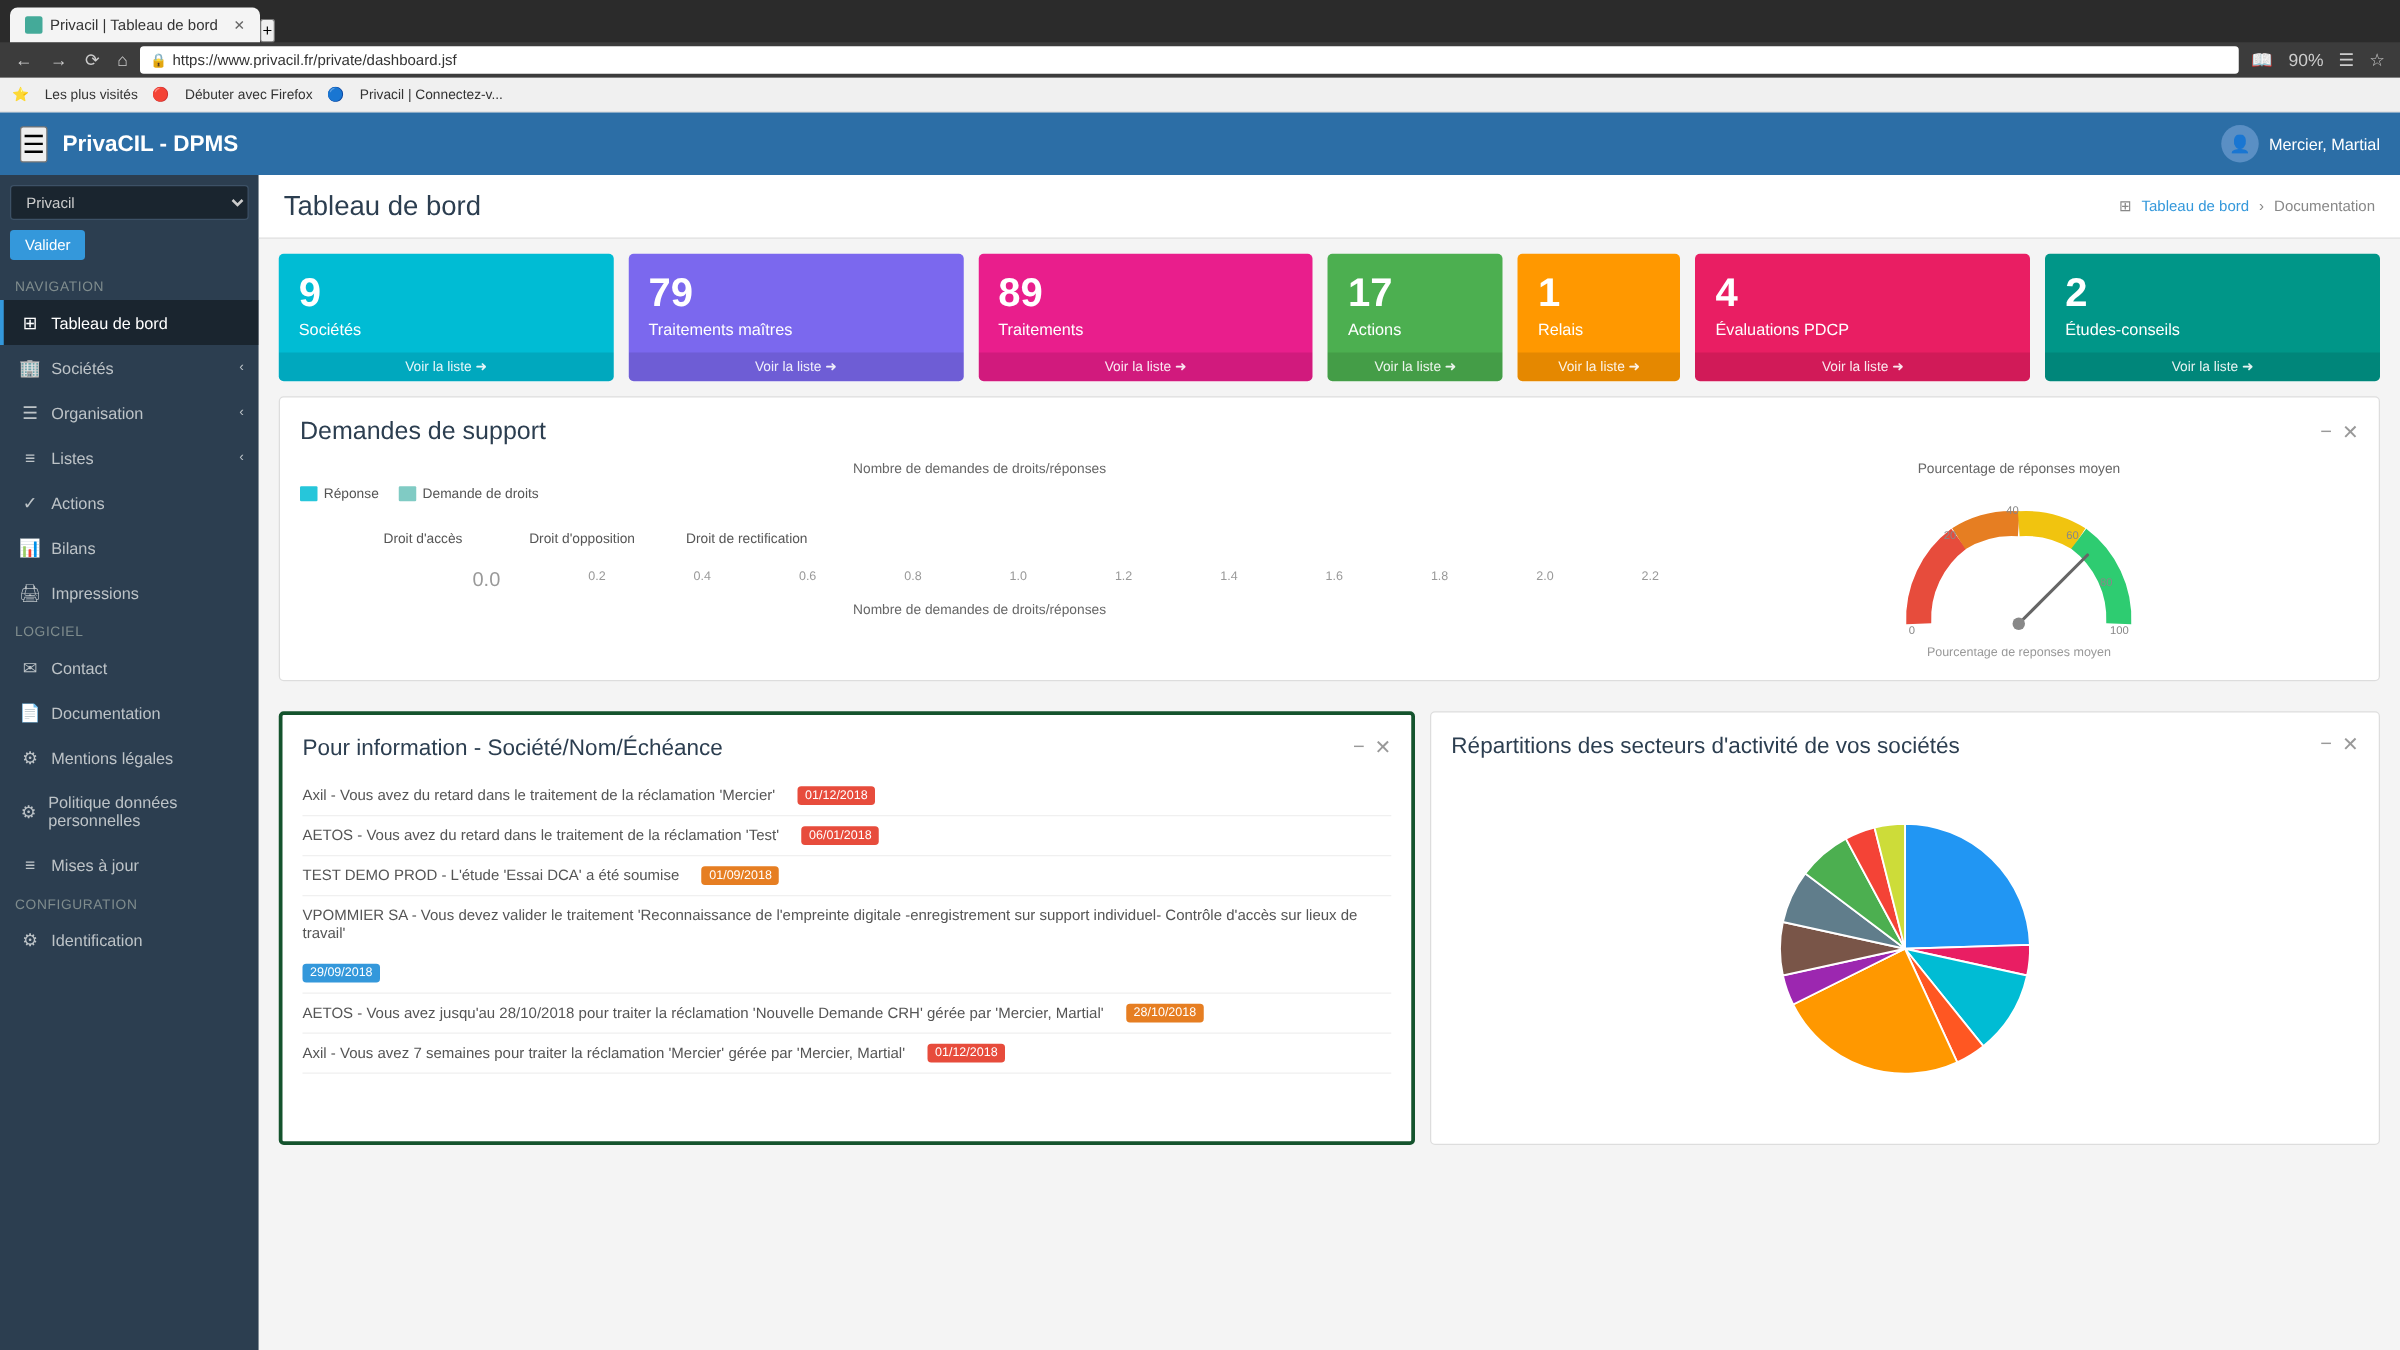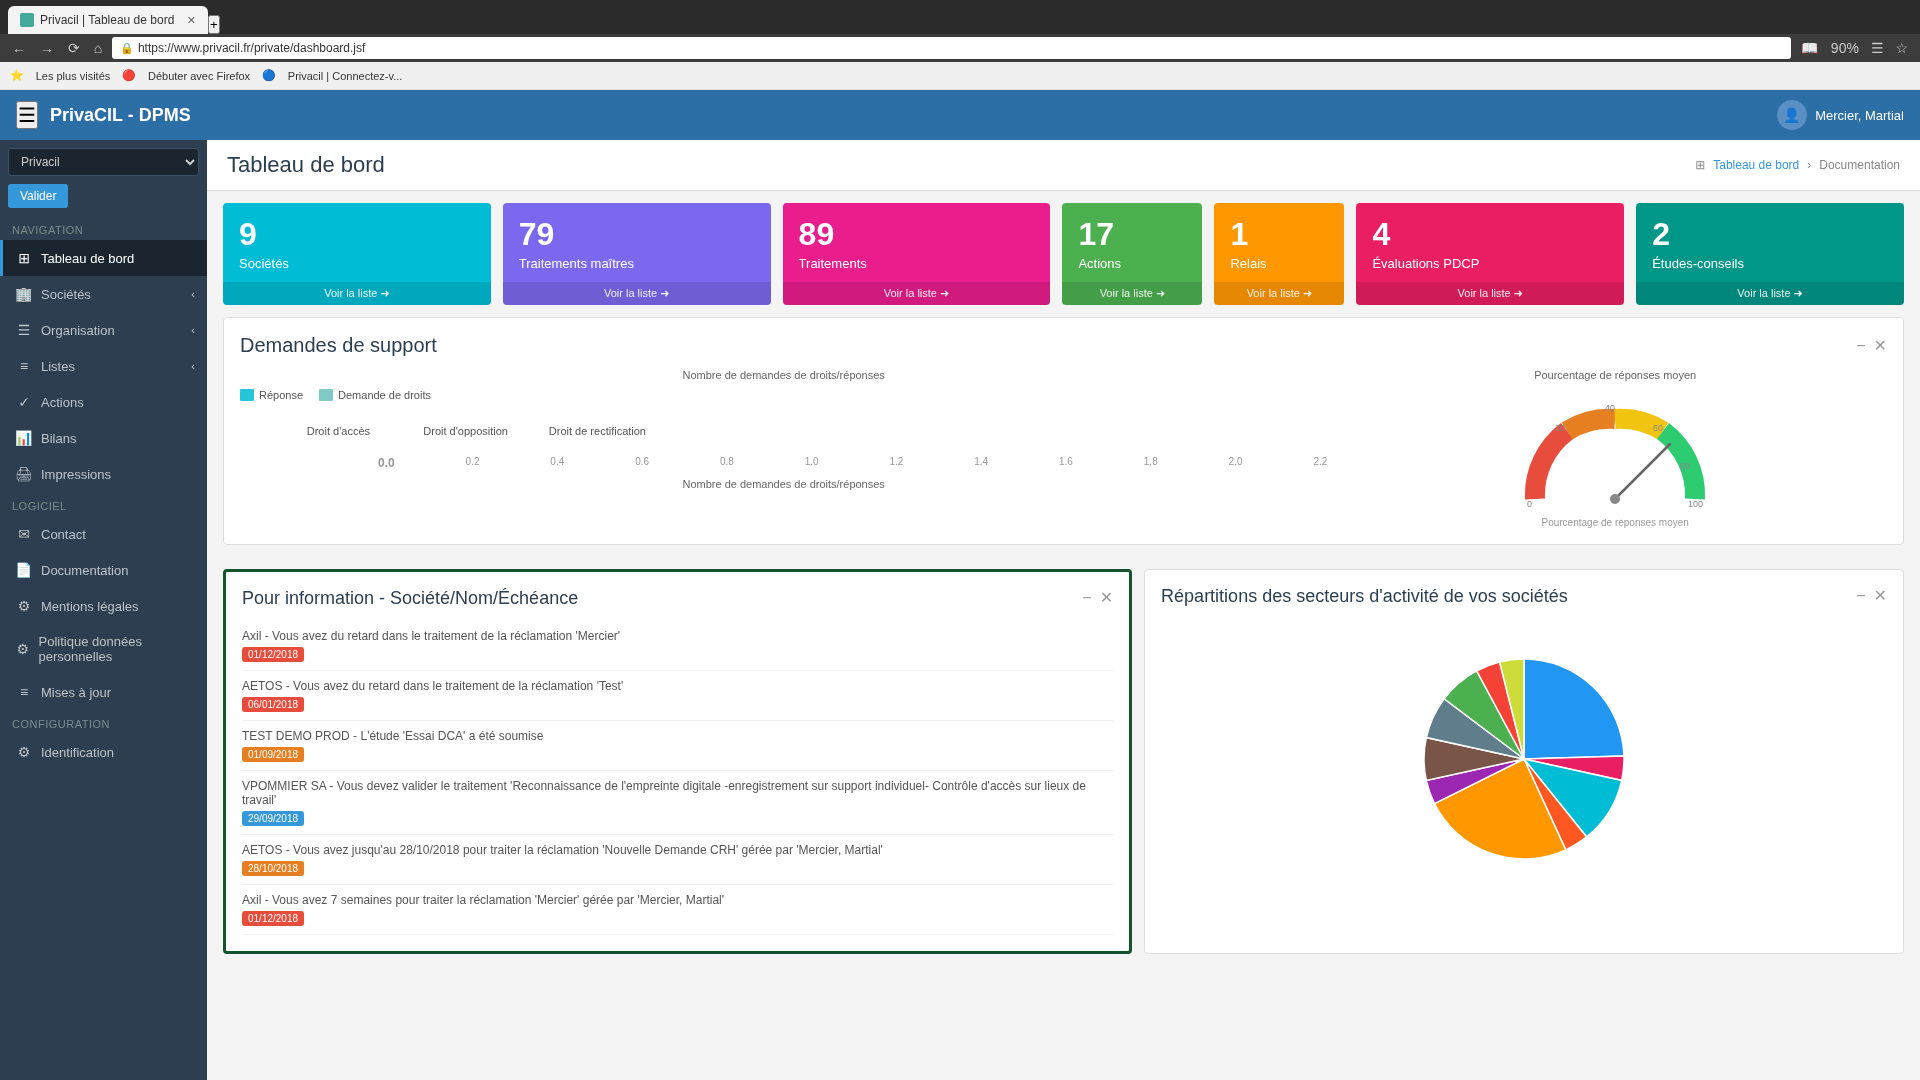--- a/index.html
+++ b/index.html
@@ -92,21 +92,21 @@
     .gauge-title { font-size: 11px; color: #666; margin-bottom: 8px; }
     .gauge-subtitle { font-size: 10px; color: #999; margin-top: 8px; }
 
     
     .bottom-row { display: flex; gap: 12px; padding: 0 16px 12px; }
     .info-panel { flex: 1.2; background: #fff; border: 3px solid #14532d; border-radius: 4px; padding: 16px; }
     .pie-panel { flex: 1; background: #fff; border: 1px solid #ddd; border-radius: 4px; padding: 16px; }
     .bottom-panel-header { display: flex; align-items: flex-start; justify-content: space-between; margin-bottom: 12px; }
     .bottom-panel-title { font-size: 18px; color: #2c3e50; font-weight: 300; }
 
-    .info-item { padding: 8px 0; border-bottom: 1px solid #f0f0f0; font-size: 12px; color: #555; display: flex; align-items: flex-start; gap: 4px; flex-wrap: wrap; flex-direction: column; }
+    .info-item { padding: 8px 0; border-bottom: 1px solid #f0f0f0; font-size: 12px; color: #555; display: flex; align-items: flex-start; gap: 18px; flex-wrap: wrap; }
     .date-badge { padding: 2px 6px; border-radius: 3px; font-size: 10px; color: #fff; white-space: nowrap; flex-shrink: 0; }
     .badge-red { background: #e74c3c; }
     .badge-orange { background: #e67e22; }
     .badge-blue { background: #3498db; }
 
     
     .pie-chart-container { display: flex; justify-content: center; align-items: center; margin-top: 12px; }
 
     svg text { font-family: Arial, sans-serif; }
   </style>
@@ -338,21 +338,21 @@
   </div>
                     <div class="bar-row">
     <div class="bar-row-label">Droit de rectification</div>
     <div class="bar-group">
       <div class="bar bar-reponse" style="width:52.7%"></div>
       <div class="bar bar-demande" style="width:90.9%"></div>
     </div>
   </div>
                   </div>
                   <div style="display:flex;justify-content:space-between;padding-left:138px;margin-top:4px;">
-                    <span style="font-size:12px;color:#999;font-weight:bold;">0.0</span>
+                    <span style="font-size:16px;color:#999;">0.0</span>
                     <span style="font-size:10px;color:#999;">0.2</span>
                     <span style="font-size:10px;color:#999;">0.4</span>
                     <span style="font-size:10px;color:#999;">0.6</span>
                     <span style="font-size:10px;color:#999;">0.8</span>
                     <span style="font-size:10px;color:#999;">1.0</span>
                     <span style="font-size:10px;color:#999;">1.2</span>
                     <span style="font-size:10px;color:#999;">1.4</span>
                     <span style="font-size:10px;color:#999;">1.6</span>
                     <span style="font-size:10px;color:#999;">1.8</span>
                     <span style="font-size:10px;color:#999;">2.0</span>

